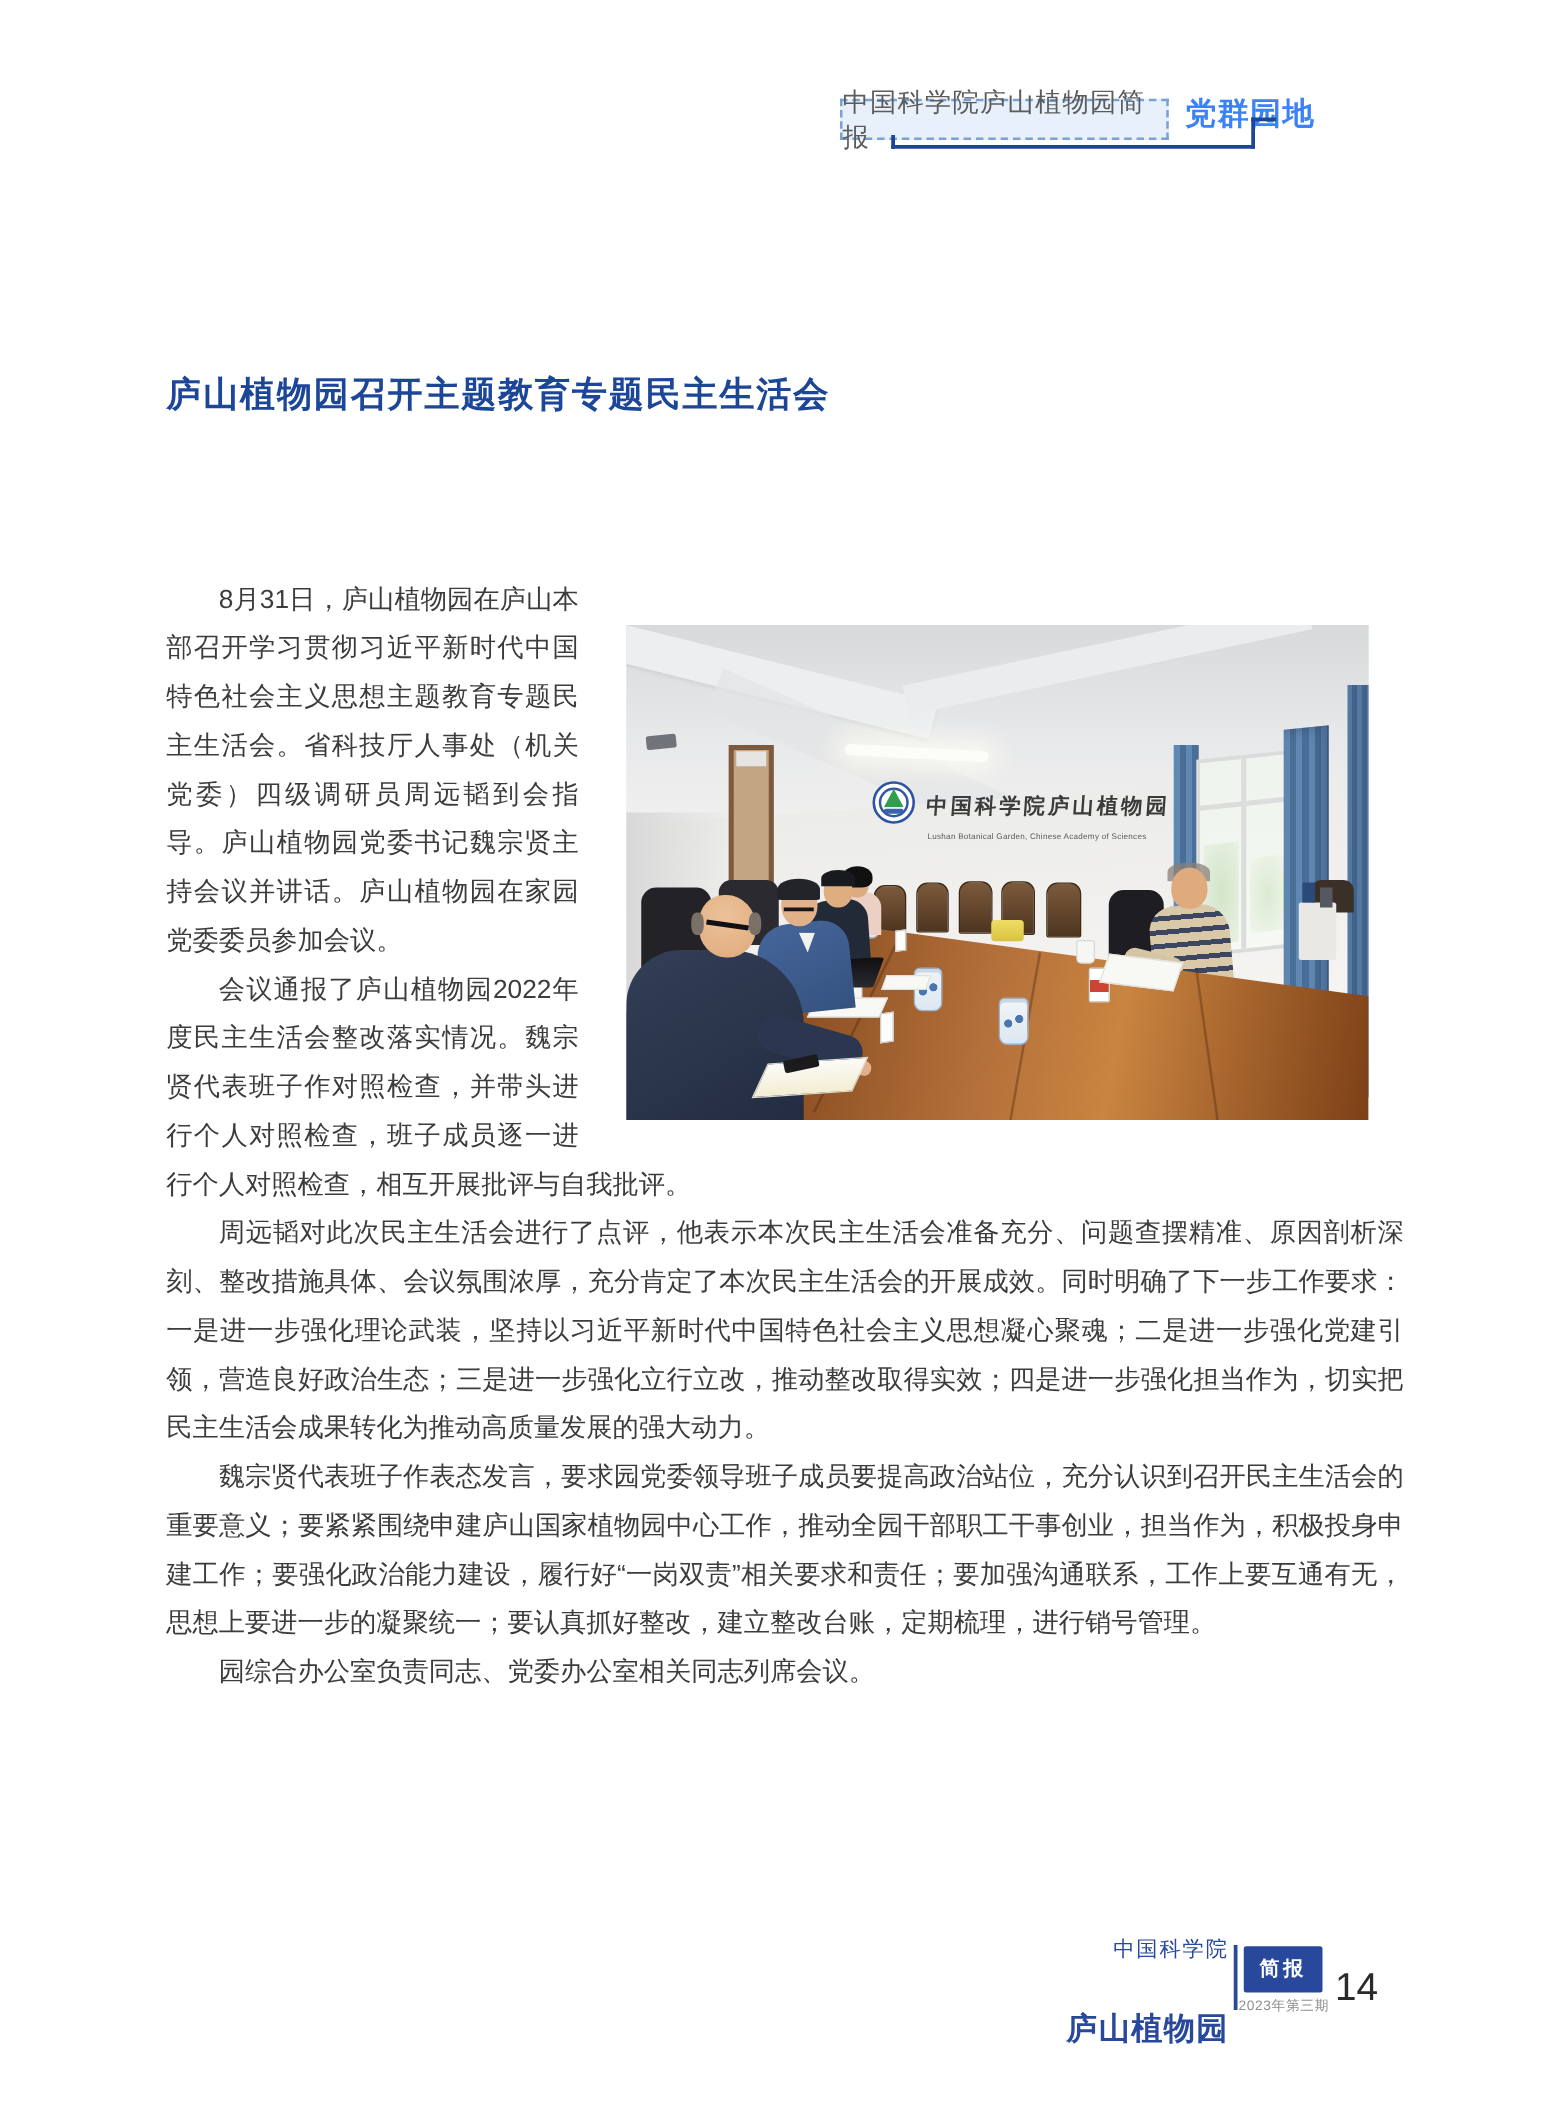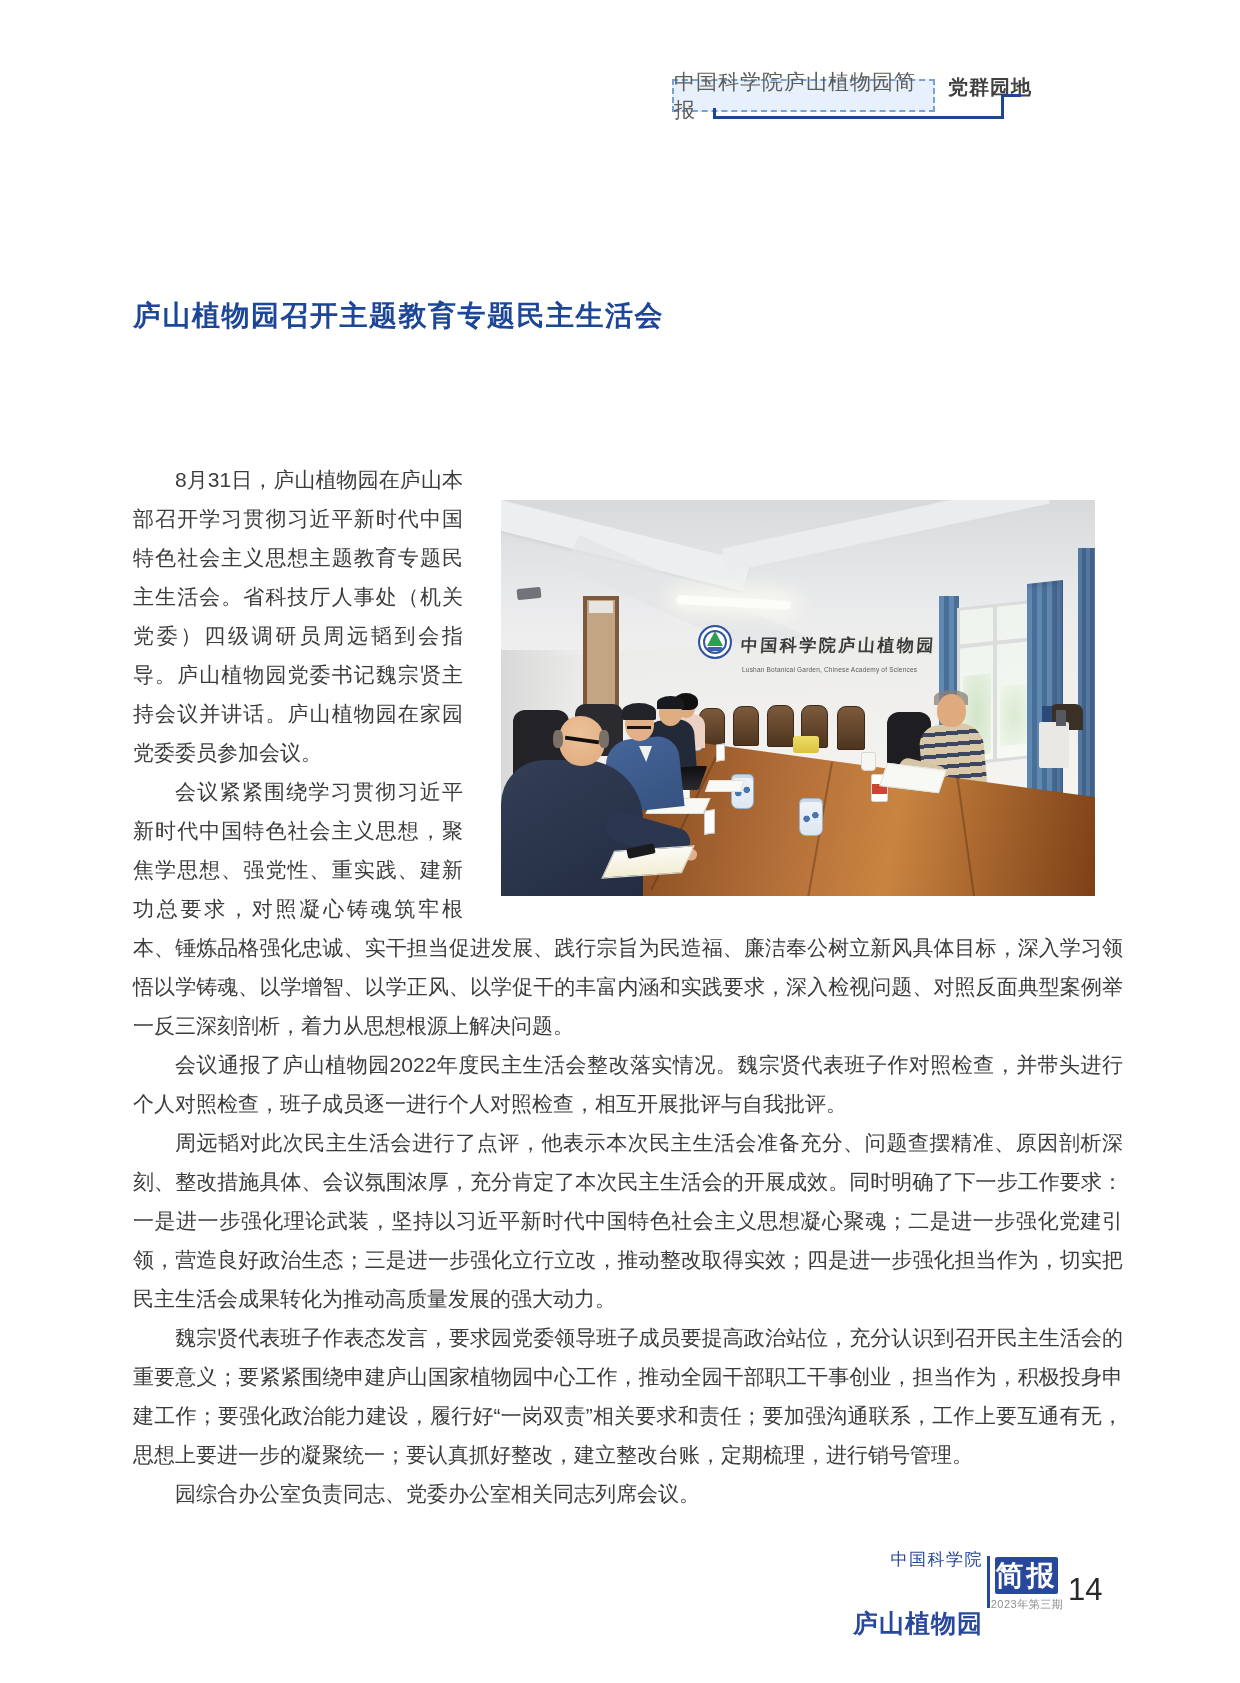--- a/index.html
+++ b/index.html
@@ -4,21 +4,21 @@
 <style>
   html,body{margin:0;padding:0;background:#ffffff;}
   .page{position:relative;width:1240px;height:1683px;background:#ffffff;overflow:hidden;
         font-family:"Liberation Sans",sans-serif;color:#3c3c3c;}
   .abs{position:absolute;}
 
   
   .hdr-badge{left:672px;top:79px;width:263px;height:33px;background:#e8f1fb;
              border:2px dashed #78a1d4;box-sizing:border-box;display:flex;align-items:center;
              justify-content:flex-start;font-size:21px;color:#5c5c5c;letter-spacing:1px;}
-  .hdr-section{left:948px;top:74px;font-size:20px;font-weight:700;color:#404040;letter-spacing:1px;}
+  .hdr-section{left:948px;top:74px;font-size:25px;font-weight:700;color:#3b82f6;letter-spacing:1px;}
   .hl{background:#1c4697;}
   .hdr-underline{left:713px;top:116px;width:291px;height:3px;}
   .hdr-tick-left{left:713px;top:108px;width:3px;height:11px;}
   .hdr-vert-right{left:1001px;top:94px;width:3px;height:25px;}
   .hdr-dash-right{left:1001px;top:94px;width:20px;height:3px;}
 
   
   .title{left:133px;top:297px;font-size:28px;font-weight:700;color:#1c4697;letter-spacing:1.5px;}
 
   
@@ -128,21 +128,21 @@
   .pa1{left:108px;top:348px;width:78px;height:28px;background:linear-gradient(#fbfbf8,#f3edd2);
        border:1px solid #ddddd6;box-sizing:border-box;transform:skewX(-28deg) rotate(-4deg);}
   .phone{left:126px;top:346px;width:28px;height:10px;background:#1b1b1e;border-radius:2px;transform:rotate(-12deg);}
 
   
   .ft-org{left:700px;top:1549px;width:283px;text-align:right;color:#28489c;}
   .ft-org-top{font-size:17px;letter-spacing:1.5px;line-height:22px;}
   .ft-org-bottom{font-size:25px;font-weight:700;letter-spacing:1px;line-height:32px;margin-top:36px;}
   .ft-divider{left:987px;top:1556px;width:3px;height:52px;background:#28489c;}
   .ft-box{left:995px;top:1557px;width:63px;height:37px;background:#28489c;color:#ffffff;
-          font-size:28px;font-weight:700;letter-spacing:3px;display:flex;align-items:center;justify-content:center;
+          font-size:16px;font-weight:700;letter-spacing:3px;display:flex;align-items:center;justify-content:center;
           border-radius:2px;}
   .ft-issue{left:988px;top:1597px;width:78px;text-align:center;font-size:11px;color:#8f8f8f;letter-spacing:.5px;}
   .ft-page{left:1068px;top:1572px;font-size:31px;color:#2a2a2a;}
 </style>
 </head>
 <body>
 
 <div class="page">
 
   <div class="abs hdr-badge">
@@ -237,21 +237,20 @@
       <div class="p1-arm"></div>
       <div class="p1-head"></div>
       <div class="p1-hairpatch"></div>
       <div class="p1-glasses"></div>
       <div class="p1-hand"></div>
       <div class="paper pa1"></div>
       <div class="phone"></div>
     </div>
 
     <p>8月31日，庐山植物园在庐山本部召开学习贯彻习近平新时代中国特色社会主义思想主题教育专题民主生活会。省科技厅人事处（机关党委）四级调研员周远韬到会指导。庐山植物园党委书记魏宗贤主持会议并讲话。庐山植物园在家园党委委员参加会议。</p>
-    <p>会议紧紧围绕学习贯彻习近平新时代中国特色社会主义思想，聚焦学思想、强党性、重实践、建新功总要求，对照凝心铸魂筑牢根本、锤炼品格强化忠诚、实干担当促进发展、践行宗旨为民造福、廉洁奉公树立新风具体目标，深入学习领悟以学铸魂、以学增智、以学正风、以学促干的丰富内涵和实践要求，深入检视问题、对照反面典型案例举一反三深刻剖析，着力从思想根源上解决问题。</p>
     <p>会议通报了庐山植物园2022年度民主生活会整改落实情况。魏宗贤代表班子作对照检查，并带头进行个人对照检查，班子成员逐一进行个人对照检查，相互开展批评与自我批评。</p>
     <p>周远韬对此次民主生活会进行了点评，他表示本次民主生活会准备充分、问题查摆精准、原因剖析深刻、整改措施具体、会议氛围浓厚，充分肯定了本次民主生活会的开展成效。同时明确了下一步工作要求：一是进一步强化理论武装，坚持以习近平新时代中国特色社会主义思想凝心聚魂；二是进一步强化党建引领，营造良好政治生态；三是进一步强化立行立改，推动整改取得实效；四是进一步强化担当作为，切实把民主生活会成果转化为推动高质量发展的强大动力。</p>
     <p>魏宗贤代表班子作表态发言，要求园党委领导班子成员要提高政治站位，充分认识到召开民主生活会的重要意义；要紧紧围绕申建庐山国家植物园中心工作，推动全园干部职工干事创业，担当作为，积极投身申建工作；要强化政治能力建设，履行好“一岗双责”相关要求和责任；要加强沟通联系，工作上要互通有无，思想上要进一步的凝聚统一；要认真抓好整改，建立整改台账，定期梳理，进行销号管理。</p>
     <p>园综合办公室负责同志、党委办公室相关同志列席会议。</p>
   </div>
 
   <div class="abs ft-org">
     <div class="ft-org-top">中国科学院</div>
     <div class="ft-org-bottom">庐山植物园</div>
   </div>

